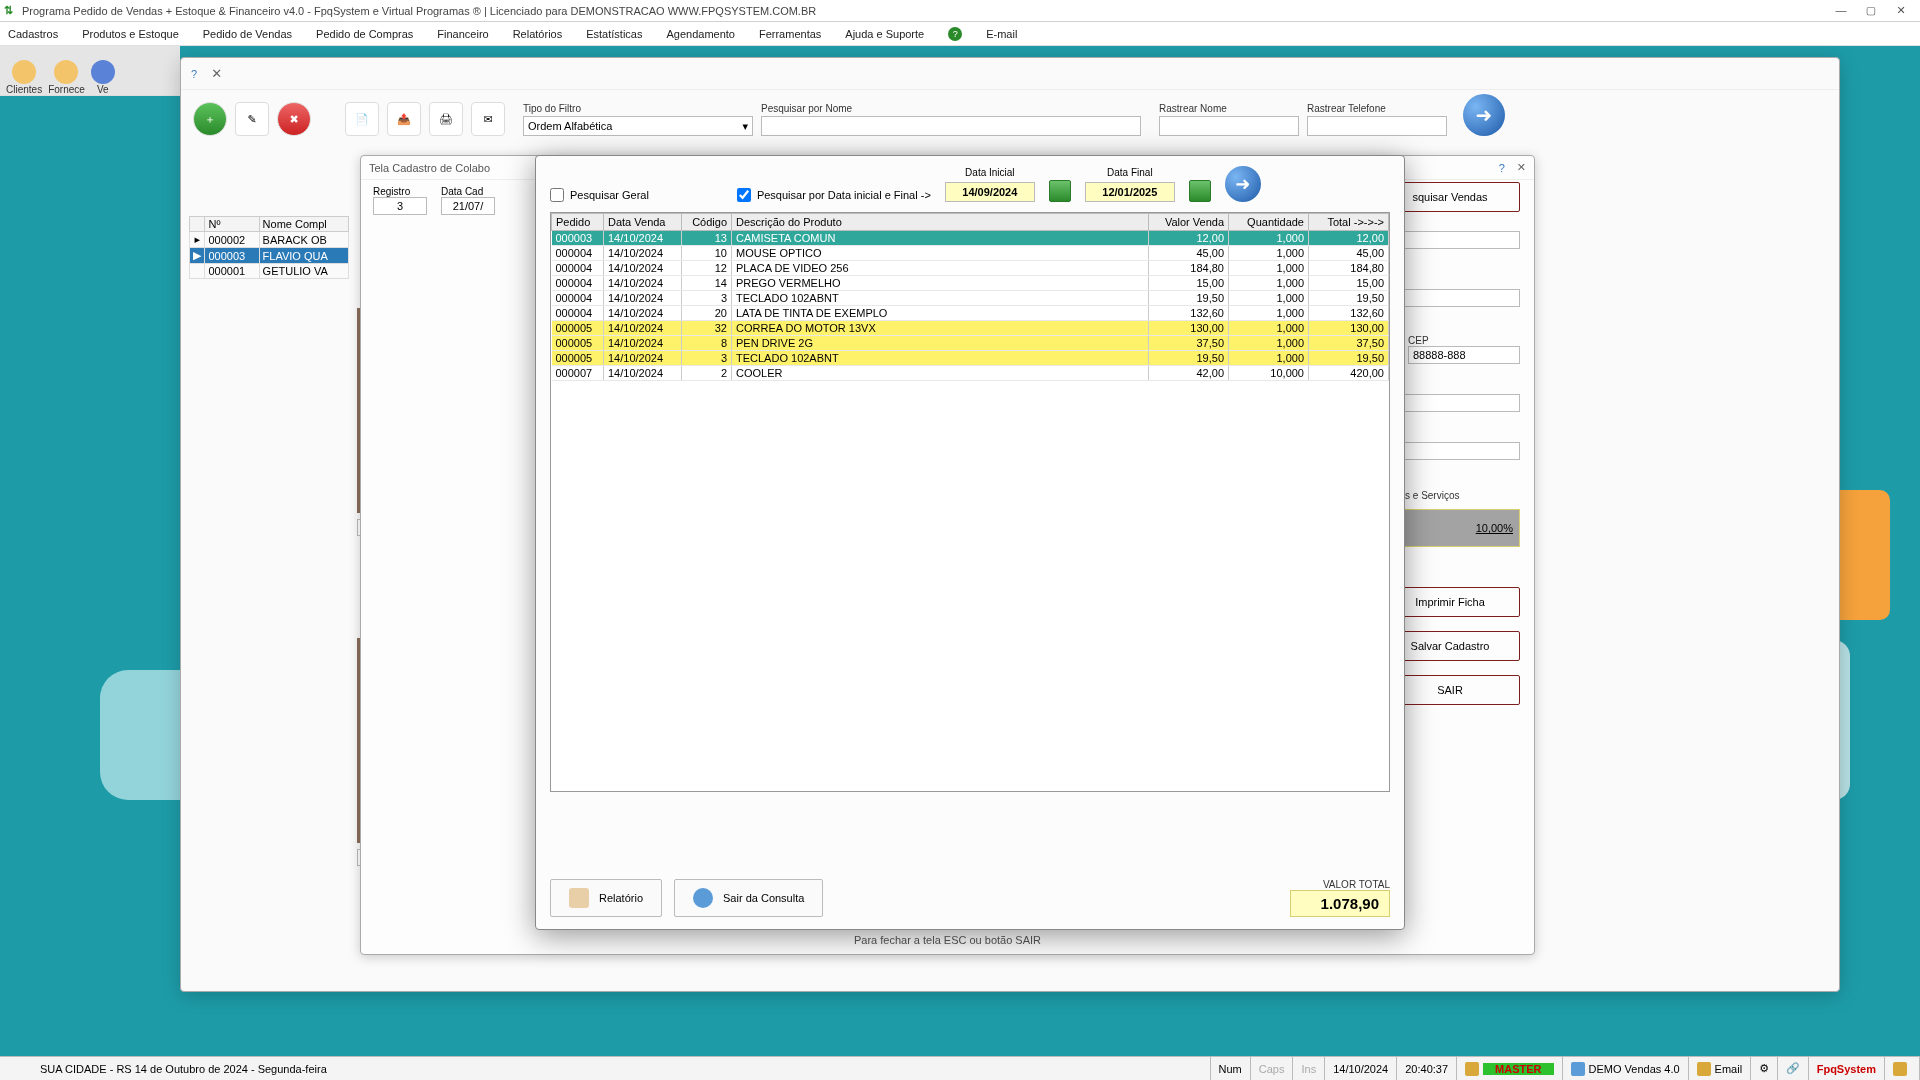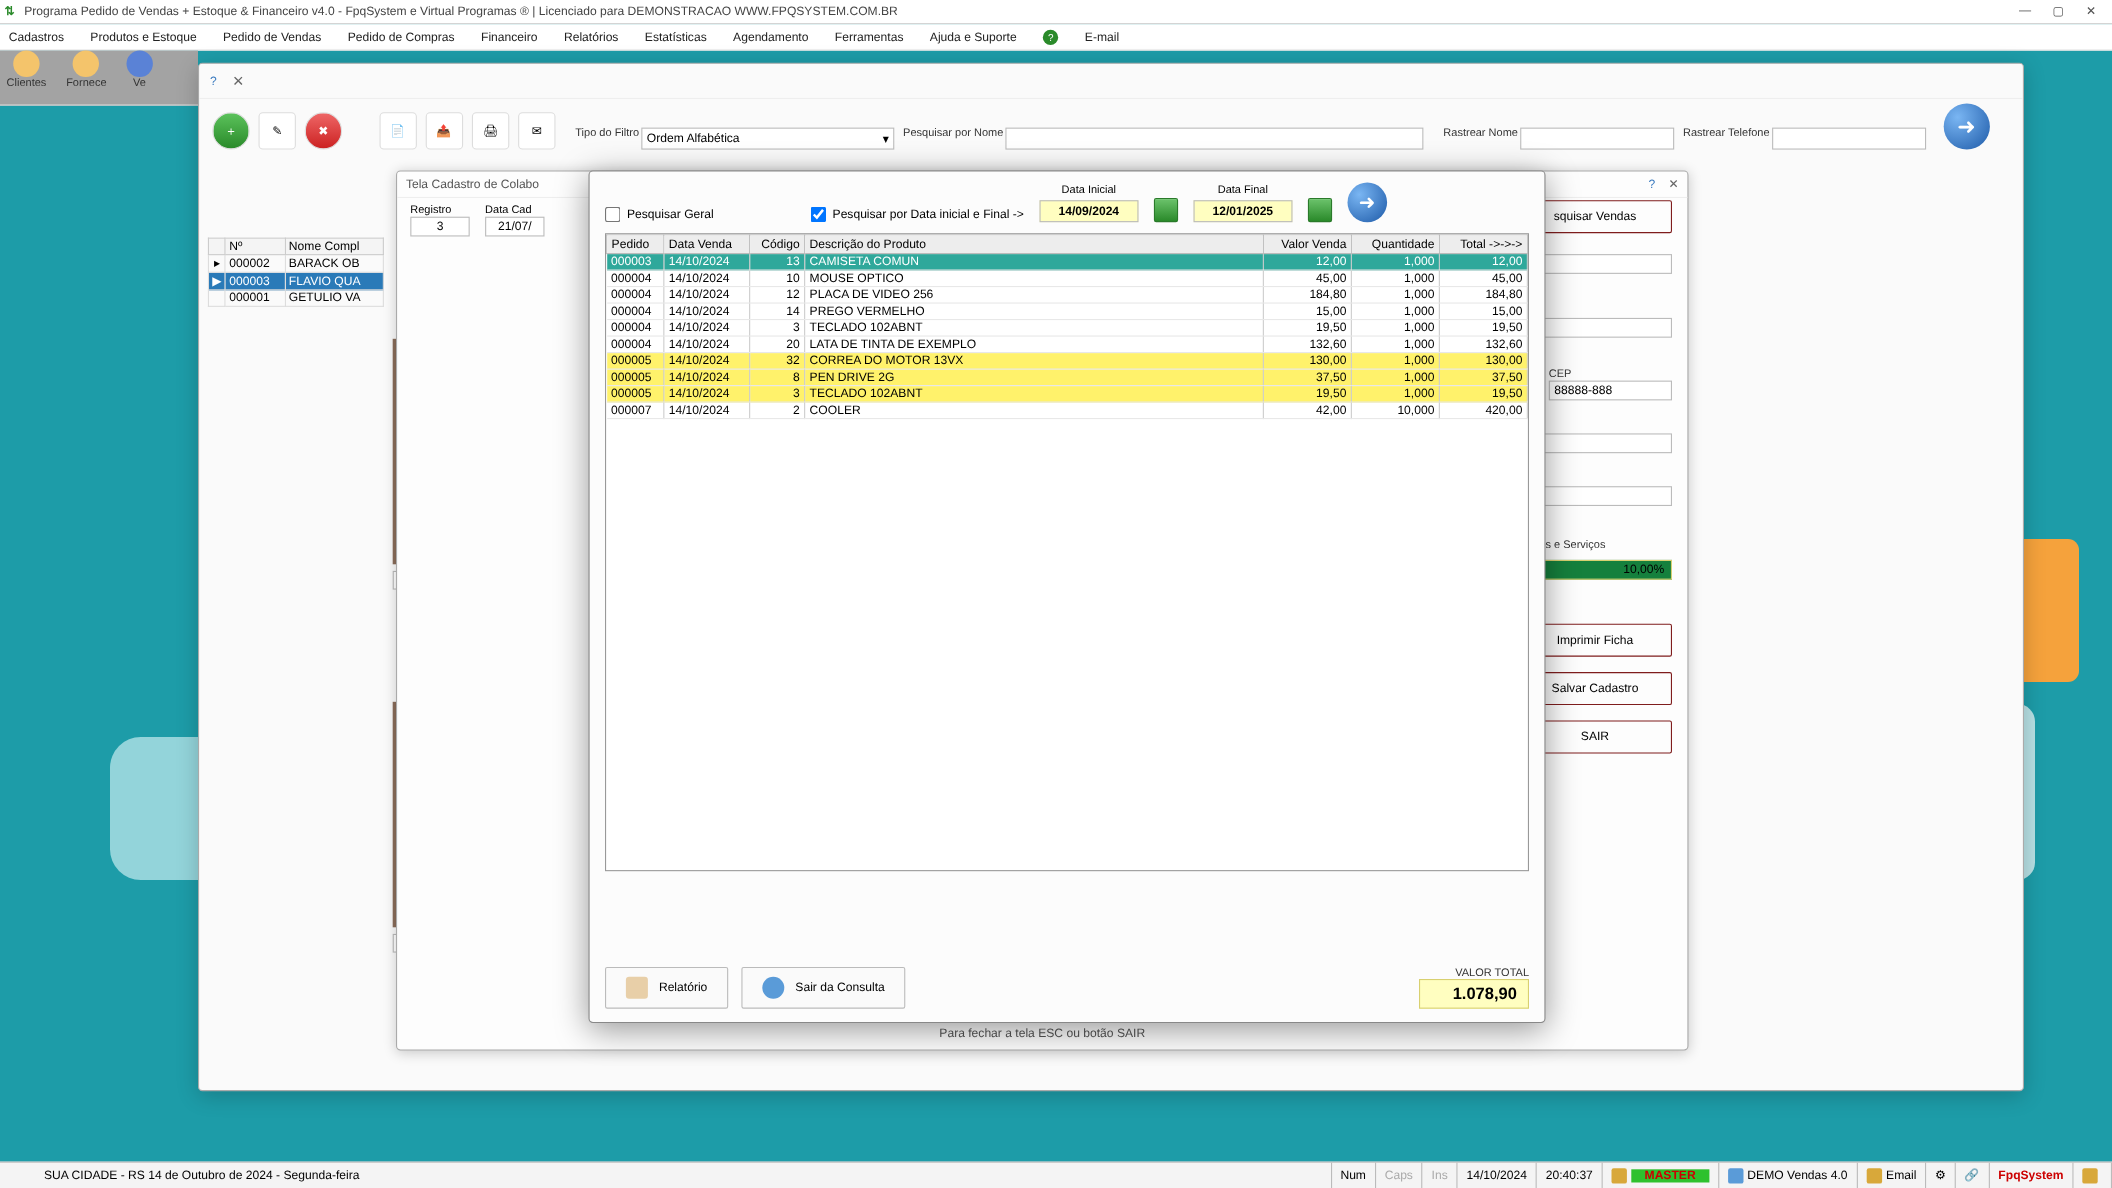--- a/index.html
+++ b/index.html
@@ -5,41 +5,41 @@
 *{box-sizing:border-box;margin:0;padding:0;font-family:"Segoe UI",Tahoma,sans-serif;font-size:11px;}
 body{background:#1d9ca8;width:1920px;height:1080px;overflow:hidden;position:relative;}
 .titlebar{position:absolute;top:0;left:0;right:0;height:22px;background:#ffffff;display:flex;align-items:center;padding:0 4px;border-bottom:1px solid #d0d0d0;}
 .titlebar .icon{width:14px;height:14px;margin-right:4px;color:#2a8a2a;font-weight:bold;}
 .titlebar .title{flex:1;color:#444;}
 .titlebar .winbtns{display:flex;gap:16px;margin-right:8px;}
 .titlebar .winbtns span{color:#555;cursor:pointer;width:14px;text-align:center;}
 .menubar{position:absolute;top:22px;left:0;right:0;height:24px;background:#fff;display:flex;align-items:center;padding:0 8px;gap:24px;border-bottom:1px solid #e0e0e0;}
 .menubar .m{color:#222;cursor:pointer;}
 .menubar .help-ic{width:14px;height:14px;border-radius:50%;background:#2a8a2a;color:#fff;display:inline-flex;align-items:center;justify-content:center;font-size:9px;}
-.toolbar{position:absolute;top:46px;left:0;width:180px;height:50px;background:#a3a3a3;display:flex;align-items:flex-start;padding:0 6px;gap:18px;border-bottom:1px solid #ddd;}
+.toolbar{position:absolute;top:46px;left:0;width:180px;height:50px;background:#e5e5e5;display:flex;align-items:flex-end;padding:0 6px;gap:6px;border-bottom:1px solid #ddd;}
 .toolbar .tib{display:flex;flex-direction:column;align-items:center;cursor:pointer;}
 .toolbar .tib .ic{width:24px;height:24px;background:#f4c46b;border-radius:50%;position:relative;}
 .toolbar .tib .ic2{width:24px;height:24px;background:#5a82d6;border-radius:50%;}
 .toolbar .tib span{font-size:10px;color:#333;}
 .desk-shapes .s1{position:absolute;left:100px;top:670px;width:130px;height:130px;background:#93d4da;border-radius:28px;}
 .desk-shapes .s2{position:absolute;right:70px;top:640px;width:170px;height:160px;background:#b7e0e4;border-radius:16px;}
 .desk-shapes .s3{position:absolute;right:30px;top:490px;width:100px;height:130px;background:#f5a23c;border-radius:10px;}
 
 .win-colab{position:absolute;left:180px;top:57px;width:1660px;height:935px;background:#fafafa;border:1px solid #aaa;border-radius:4px;box-shadow:0 4px 20px rgba(0,0,0,.2);}
 .win-colab .hdr{height:32px;display:flex;align-items:center;padding:0 10px;color:#555;border-bottom:1px solid #eee;}
 .win-colab .hdr .t{flex:1;}
 .win-colab .hdr .q{color:#3a7abf;margin-right:14px;cursor:pointer;}
 .win-colab .hdr .x{color:#666;cursor:pointer;font-size:13px;}
 .colab-top{display:flex;align-items:flex-end;padding:4px 12px 8px;gap:8px;}
 .colab-top .iconbtn{width:34px;height:34px;border:1px solid #ddd;border-radius:4px;background:#fff;display:flex;align-items:center;justify-content:center;cursor:pointer;}
 .colab-top .iconbtn.green{background:linear-gradient(#5bc25b,#2a8a2a);color:#fff;border-radius:50%;}
 .colab-top .iconbtn.pen{background:#fff;}
 .colab-top .iconbtn.del{background:linear-gradient(#e66,#c22);color:#fff;border-radius:50%;}
 .colab-top .iconbtn.doc{background:#fff;}
-.colab-top .field{display:flex;flex-direction:row;gap:2px;}
+.colab-top .field{display:flex;flex-direction:column;gap:2px;}
 .colab-top .field label{font-size:10px;color:#333;}
 .colab-top .field input,.colab-top .field .sel{border:1px solid #bbb;background:#fff;height:20px;padding:0 4px;}
 .colab-top .sel{width:230px;display:flex;align-items:center;justify-content:space-between;}
 .colab-top .hl{background:#fffec0;}
 .colab-top .go{width:42px;height:42px;border-radius:50%;background:radial-gradient(circle at 30% 30%,#7ab6f3,#1d5aa8);display:flex;align-items:center;justify-content:center;color:#fff;font-size:20px;cursor:pointer;margin-left:8px;}
 .colab-left{position:absolute;left:8px;top:158px;width:160px;}
 .colab-left table{width:100%;border-collapse:collapse;font-size:10px;}
 .colab-left th{background:#f4f4f4;border:1px solid #ccc;text-align:left;padding:1px 3px;font-weight:normal;}
 .colab-left td{border:1px solid #ddd;padding:1px 3px;}
 .colab-left tr.sel td{background:#2a7ab8;color:#fff;}
@@ -56,21 +56,21 @@
 .win-cadastro .row1 .fld{display:flex;flex-direction:column;}
 .win-cadastro .row1 .fld label{font-size:10px;}
 .win-cadastro .row1 .fld input{border:1px solid #bbb;padding:2px 4px;text-align:center;}
 .win-cadastro .rt{position:absolute;right:14px;top:12px;width:140px;}
 .win-cadastro .rt .lbl{font-size:10px;color:#333;display:block;margin-top:8px;}
 .win-cadastro .rt input{width:100%;border:1px solid #bbb;padding:2px 4px;}
 .win-cadastro .rt .btn{display:block;width:100%;border:1px solid #7f1d1d;background:#fdfdfd;padding:8px 0;margin-top:14px;text-align:center;cursor:pointer;border-radius:2px;}
 .win-cadastro .rt .cepgrp{display:flex;gap:6px;align-items:center;}
 .win-cadastro .rt .cepgrp select{border:1px solid #bbb;height:20px;}
 .win-cadastro .rt .comm{font-size:10px;color:#333;margin-top:30px;}
-.win-cadastro .rt .commval{background:#15803d;border:1px solid #d8d070;padding:2px 6px;text-align:right;margin-top:4px;}
+.win-cadastro .rt .commval{background:#a3a3a3;border:1px solid #d8d070;padding:12px 6px;text-align:right;margin-top:4px;text-decoration:underline;}
 .win-cadastro .foot{position:absolute;left:0;right:0;bottom:8px;text-align:center;color:#555;font-size:11px;}
 
 .win-vend{position:absolute;left:535px;top:155px;width:870px;height:775px;background:#fcfcfc;border:1px solid #888;border-radius:4px;box-shadow:0 6px 30px rgba(0,0,0,.4);}
 .win-vend .titb{height:30px;background:#222;color:#fff;display:flex;align-items:center;padding:0 12px;border-radius:4px 4px 0 0;}
 .win-vend .flt{display:flex;align-items:flex-end;gap:14px;padding:10px 14px 8px;}
 .win-vend .flt .ck{display:flex;align-items:center;gap:6px;}
 .win-vend .flt .ck input{width:14px;height:14px;}
 .win-vend .flt .dcol{display:flex;flex-direction:column;align-items:center;gap:4px;}
 .win-vend .flt .dcol label{font-size:10px;}
 .win-vend .flt .dcol input{border:1px solid #bbb;background:#fffec0;font-weight:bold;text-align:center;padding:3px 6px;width:90px;}

